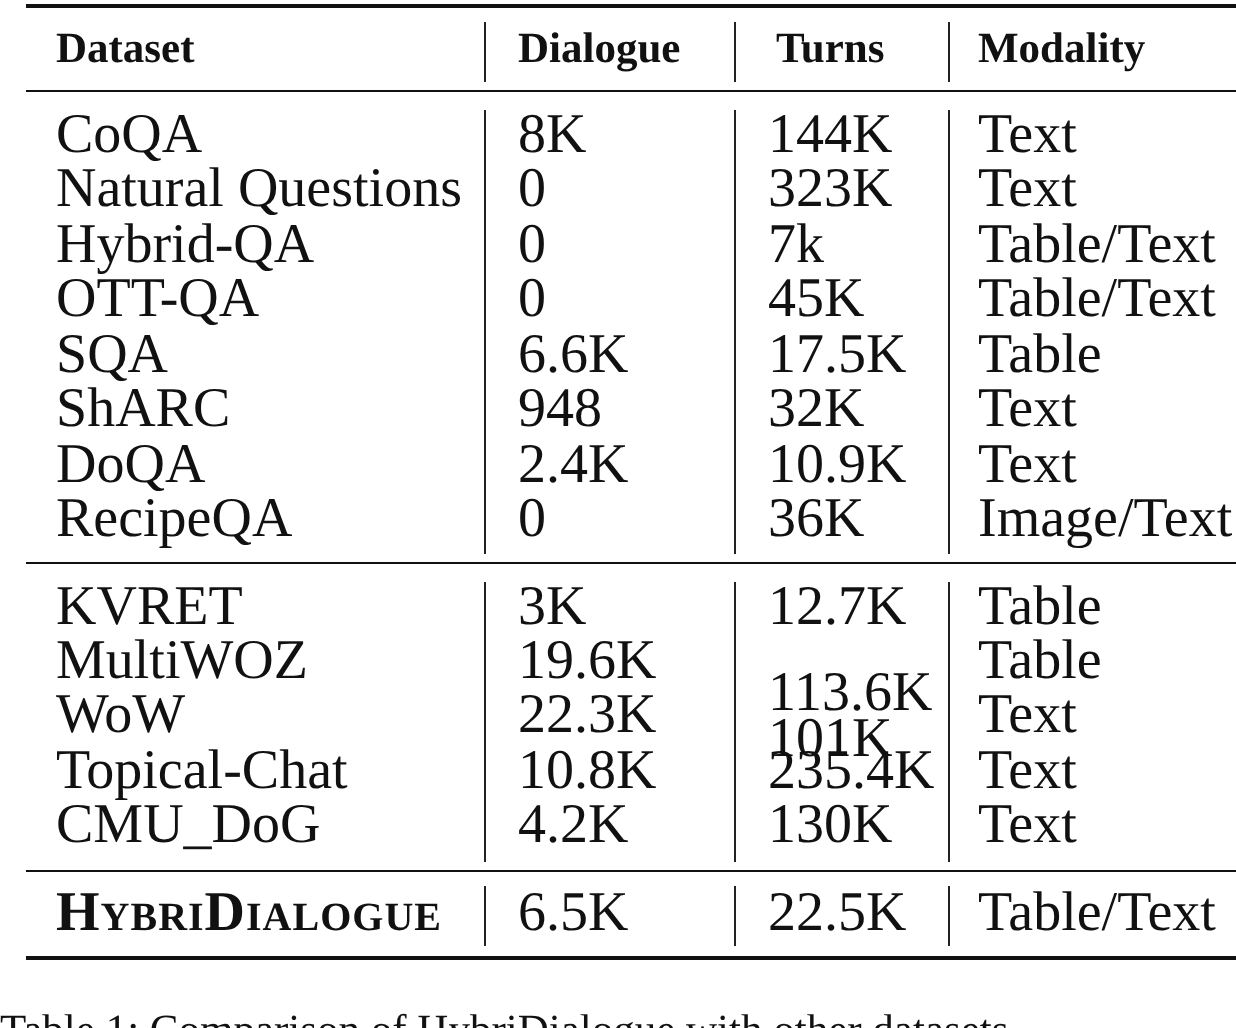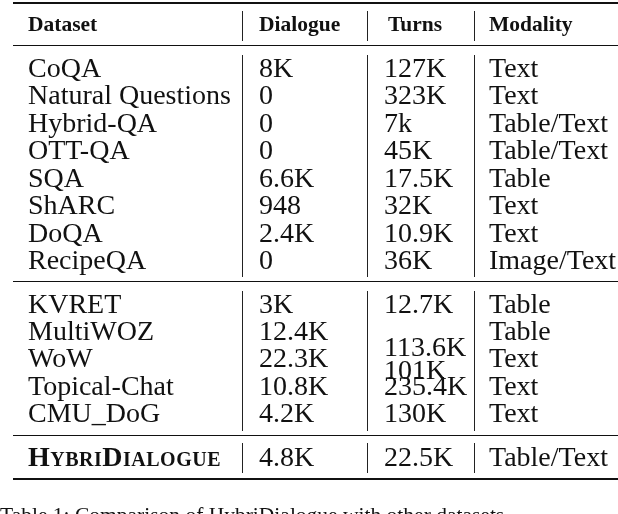--- a/index.html
+++ b/index.html
@@ -84,21 +84,21 @@
   <div>
     <span class="cell hdr" style="left:28px; top:11px;">Dataset</span>
     <span class="cell hdr" style="left:259px; top:11px;">Dialogue</span>
     <span class="cell hdr" style="left:388px; top:11px;">Turns</span>
     <span class="cell hdr" style="left:489px; top:11px;">Modality</span>
   </div>
 
   <div>
     <span class="cell" style="left:28px; top:54px;">CoQA</span>
     <span class="cell" style="left:259px; top:54px;">8K</span>
-    <span class="cell" style="left:384px; top:54px;">127K</span>
+    <span class="cell" style="left:384px; top:54px;">144K</span>
     <span class="cell" style="left:489px; top:54px;">Text</span>
   </div>
   <div>
     <span class="cell" style="left:28px; top:81px;">Natural Questions</span>
     <span class="cell" style="left:259px; top:81px;">0</span>
     <span class="cell" style="left:384px; top:81px;">323K</span>
     <span class="cell" style="left:489px; top:81px;">Text</span>
   </div>
   <div>
     <span class="cell" style="left:28px; top:109px;">Hybrid-QA</span>
@@ -138,21 +138,21 @@
   </div>
 
   <div>
     <span class="cell" style="left:28px; top:290px;">KVRET</span>
     <span class="cell" style="left:259px; top:290px;">3K</span>
     <span class="cell" style="left:384px; top:290px;">12.7K</span>
     <span class="cell" style="left:489px; top:290px;">Table</span>
   </div>
   <div>
     <span class="cell" style="left:28px; top:317px;">MultiWOZ</span>
-    <span class="cell" style="left:259px; top:317px;">12.4K</span>
+    <span class="cell" style="left:259px; top:317px;">19.6K</span>
     <span class="cell" style="left:384px; top:317px;margin-top:16px;">113.6K</span>
     <span class="cell" style="left:489px; top:317px;">Table</span>
   </div>
   <div>
     <span class="cell" style="left:28px; top:344px;">WoW</span>
     <span class="cell" style="left:259px; top:344px;">22.3K</span>
     <span class="cell" style="left:384px; top:344px;margin-top:12px;">101K</span>
     <span class="cell" style="left:489px; top:344px;">Text</span>
   </div>
   <div>
@@ -163,19 +163,19 @@
   </div>
   <div>
     <span class="cell" style="left:28px; top:399px;">CMU_DoG</span>
     <span class="cell" style="left:259px; top:399px;">4.2K</span>
     <span class="cell" style="left:384px; top:399px;">130K</span>
     <span class="cell" style="left:489px; top:399px;">Text</span>
   </div>
 
   <div>
     <span class="cell sc" style="left:28px; top:443px;">HybriDialogue</span>
-    <span class="cell" style="left:259px; top:443px;">4.8K</span>
+    <span class="cell" style="left:259px; top:443px;">6.5K</span>
     <span class="cell" style="left:384px; top:443px;">22.5K</span>
     <span class="cell" style="left:489px; top:443px;">Table/Text</span>
   </div>
 </div>
 
 <div class="caption">Table 1: Comparison of HybriDialogue with other datasets</div>
 
 </body></html>

